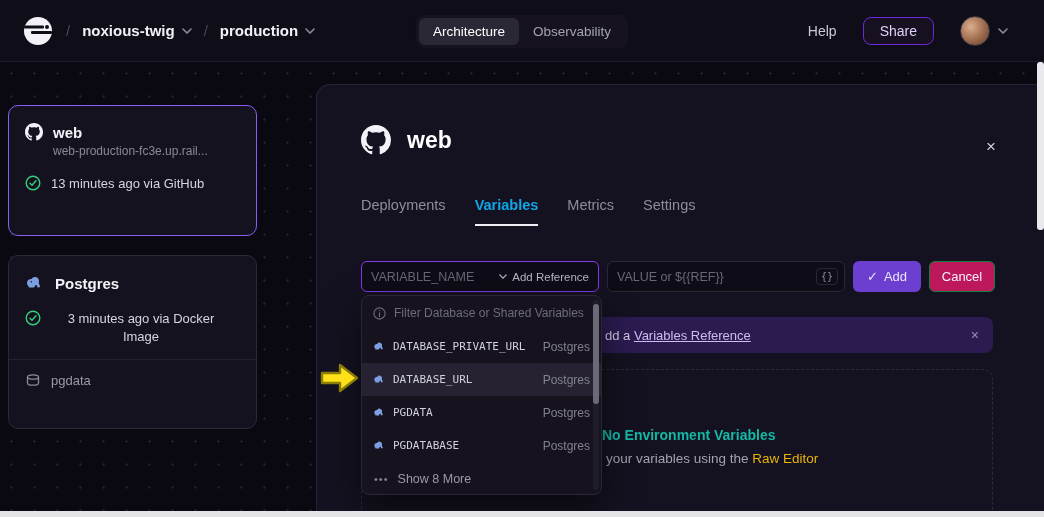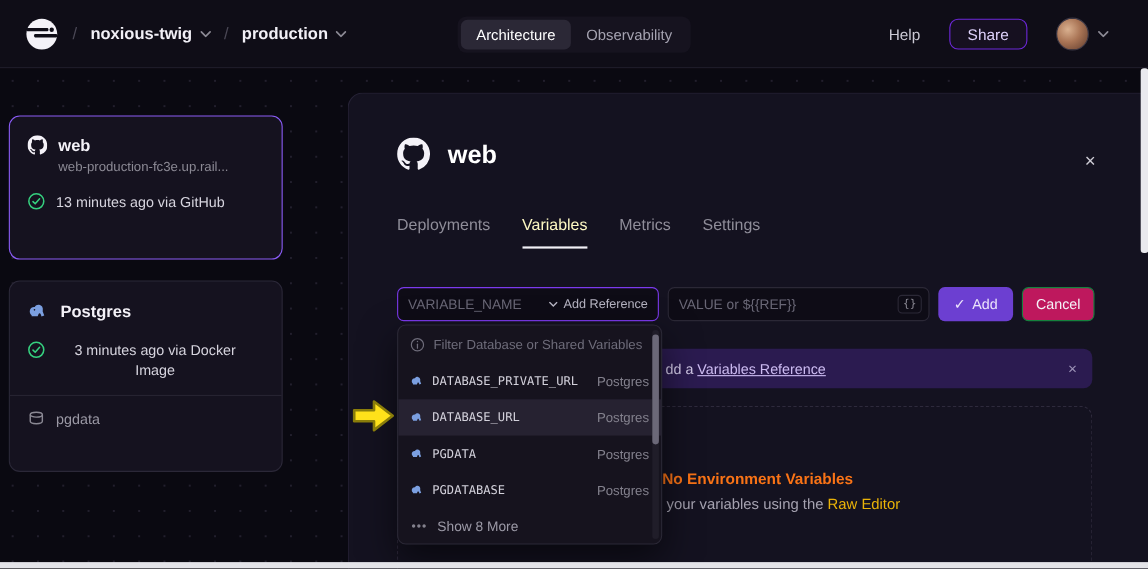--- a/index.html
+++ b/index.html
@@ -73,21 +73,21 @@
   }
   .panel-header { position:absolute; left:44px; top:40px; display:flex; align-items:center; gap:16px; }
   .panel-title { font-size:23px; font-weight:bold; color:#fff; }
   .panel-close {
     position:absolute; right:48px; top:52px; font-size:17px; color:#cfcdd6;
     background:none; border:none; cursor:pointer; font-family:inherit;
   }
 
   .panel-tabs { position:absolute; left:44px; top:112px; display:flex; gap:29px; }
   .panel-tab { font-size:14.5px; color:#8f8d99; padding-bottom:11px; cursor:pointer; border-bottom:2px solid transparent; }
-  .panel-tab.active { color:#fef9c3; border-bottom-color:#f1eff6; font-weight:normal; }
+  .panel-tab.active { color:#0ea5e9; border-bottom-color:#f1eff6; font-weight:bold; }
 
   .var-form { position:absolute; left:44px; top:176px; display:flex; gap:8px; z-index:2; }
   .name-box, .value-box {
     width:238px; height:31px; background:#0e0c16; border-radius:6px;
     display:flex; align-items:center; padding:0 6px 0 9px;
   }
   .name-box { border:1px solid #7c3aed; }
   .value-box { border:1px solid #2b2836;gap:24px; }
   .var-input {
     flex:1; min-width:0; background:transparent; border:none; outline:none;
@@ -114,21 +114,21 @@
     background:#2b1b50; border-radius:8px; display:flex; align-items:center; z-index:1;
   }
   .ref-banner-text { padding-left:244px; font-size:13px; color:#d4cbe9; white-space:nowrap; }
   .ref-banner-text a { color:#cdbcf2; text-decoration:underline; cursor:pointer; }
   .ref-banner-close { margin-left:auto; margin-right:14px; color:#9a90b5; background:none; border:none; font-size:14px; cursor:pointer; font-family:inherit; }
 
   .empty-box {
     position:absolute; left:44px; top:284px; width:632px; height:230px;
     border:1.5px dashed #2e2a3c; border-radius:10px; z-index:0;
   }
-  .empty-title { position:absolute; left:240px; top:57px; font-size:14px; font-weight:bold; color:#f97316; white-space:nowrap; }
+  .empty-title { position:absolute; left:240px; top:57px; font-size:14px; font-weight:bold; color:#14b8a6; white-space:nowrap; }
   .empty-sub { position:absolute; left:244px; top:81px; font-size:13.5px; color:#a5a2b0; white-space:nowrap; }
   .empty-sub a { color:#eab308; cursor:pointer; }
 
   
   .dropdown {
     position:absolute; left:44px; top:210px; width:241px; height:200px;
     background:#16131e; border:1px solid #2b2836; border-radius:8px;
     box-shadow:0 14px 34px rgba(0,0,0,.55); z-index:6; overflow:hidden;
   }
   .dd-filter { height:34px; display:flex; align-items:center; gap:8px; padding:0 11px; color:#6e6c7a; font-size:12px; white-space:nowrap; }

